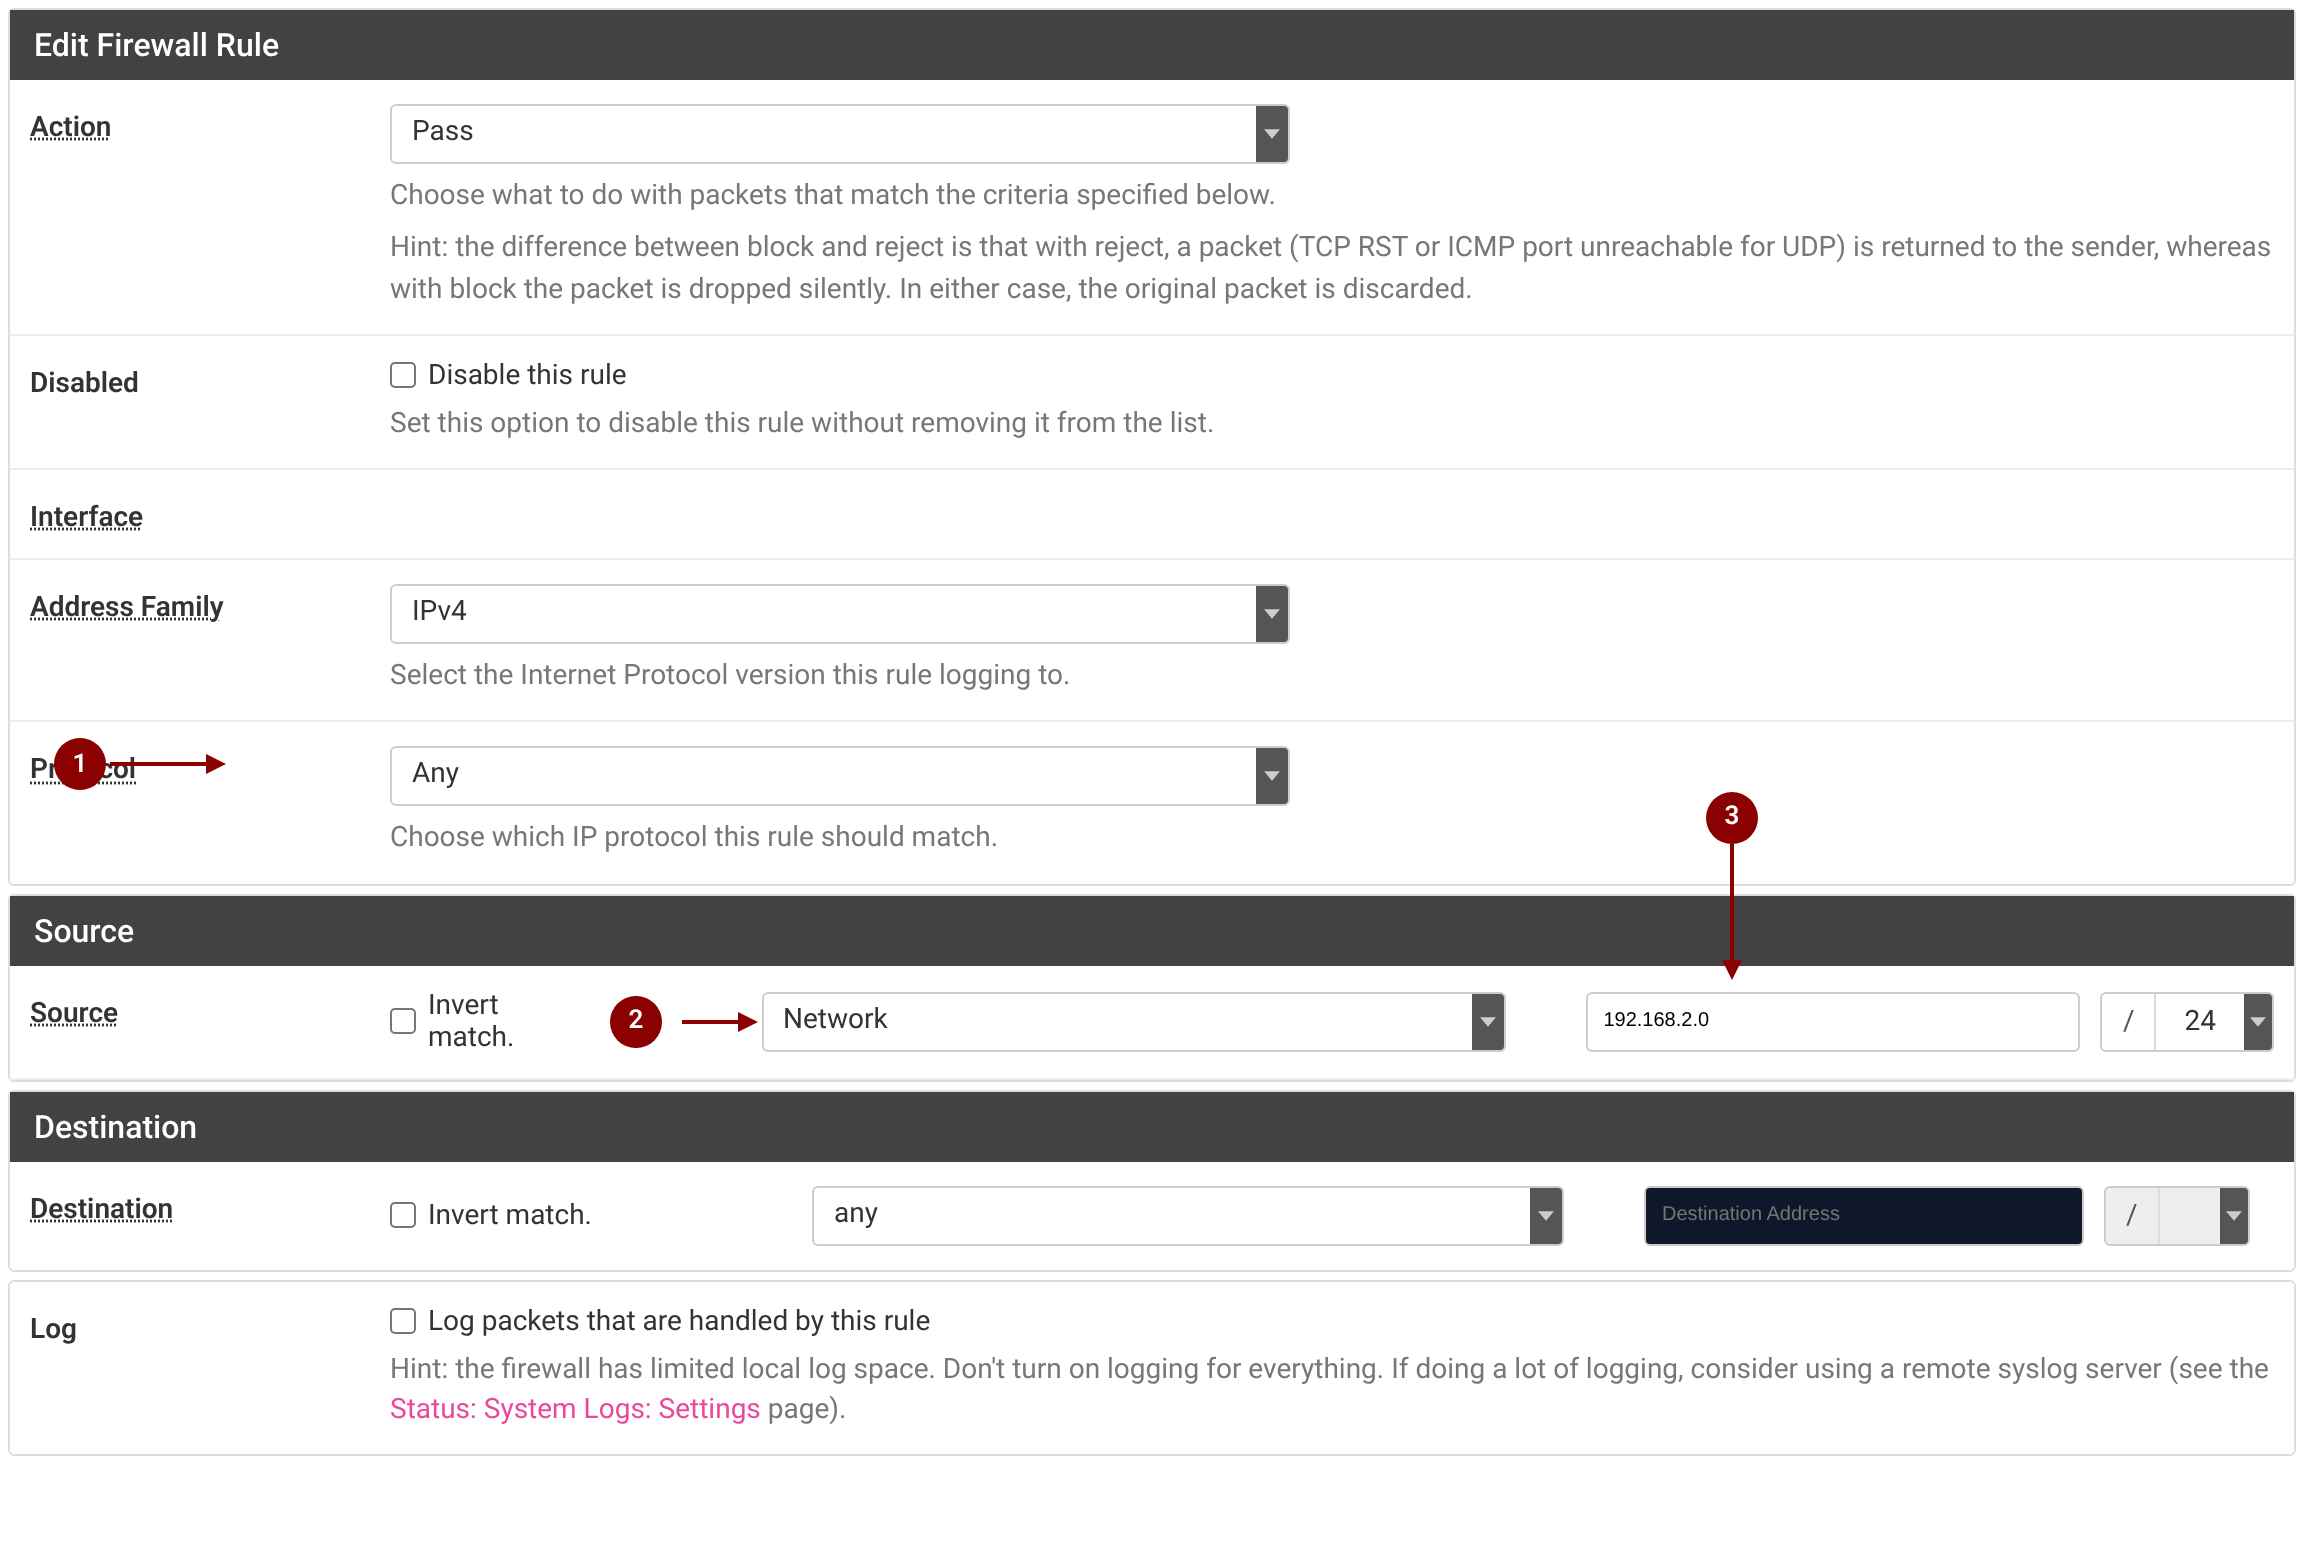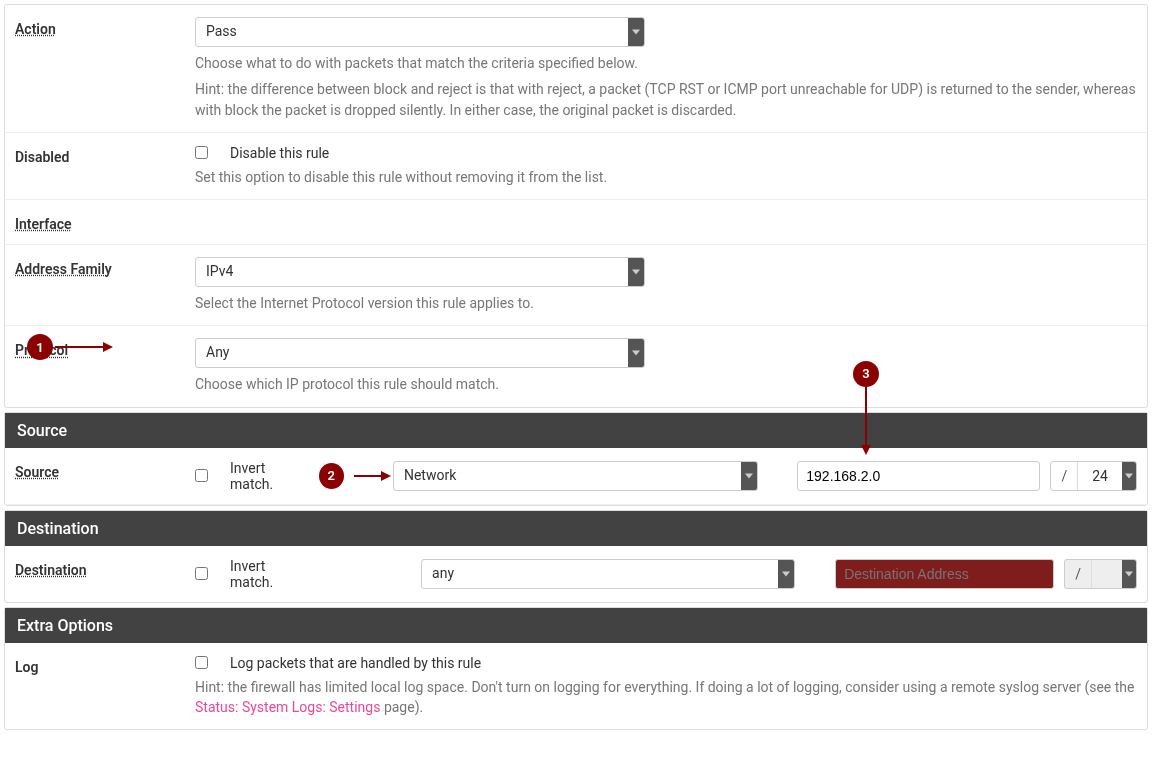--- a/index.html
+++ b/index.html
@@ -11,40 +11,41 @@
 .label-col { width: 180px; padding-right: 20px; font-weight: 600; padding-top: 4px; }
 .label-col.linkish { text-decoration: underline dotted; }
 .control-col { flex: 1; }
 .select-wrap { display: inline-block; position: relative; width: 450px; border: 1px solid #ccc; border-radius: 3px; height: 30px; background: #fff; }
 .select-wrap.sm { width: 376px; }
 .select-value { padding: 5px 10px; display: block; }
 .select-caret { position: absolute; right: 0; top: 0; width: 16px; height: 100%; background: #555; display: flex; align-items: center; justify-content: center; border-radius: 0 2px 2px 0; }
 .select-caret svg { width: 8px; height: 8px; fill: #ccc; }
 .help { color: #777; margin-top: 6px; line-height: 1.45; }
 .help a { color: #ec4899; text-decoration: none; }
-.chk-row { display: flex; align-items: center; gap: 22px; margin-bottom: 4px; }
+.chk-row { display: flex; align-items: center; gap: 6px; margin-bottom: 4px; }
 input[type=checkbox] { width: 13px; height: 13px; }
-.text-input { border: 1px solid #ccc; border-radius: 3px; height: 30px; padding: 4px 8px; font-size: 14px; background: #fff; }
-.text-input.disabled { background: #7f1d1d; color: #999; }
+.text-input { border: 1px solid #ccc; border-radius: 3px; height: 30px; padding: 4px 8px; font-size: 10px; background: #fff; }
+.text-input.disabled { background: #0f172a; color: #999; }
 .src-line { display: flex; align-items: center; gap: 10px; flex-wrap: nowrap; }
 .mask-wrap { display: flex; align-items: center; border: 1px solid #ccc; border-radius: 3px; height: 30px; background: #fff; }
 .mask-slash { padding: 0 10px; color: #555; border-right: 1px solid #ddd; height: 100%; display: flex; align-items: center; }
 .mask-val { padding: 0 14px; }
 .mask-caret { width: 14px; height: 100%; background: #555; display: flex; align-items: center; justify-content: center; border-radius: 0 2px 2px 0; }
 .mask-caret svg { width: 8px; height: 8px; fill: #ccc; }
 .callout { position: absolute; width: 26px; height: 26px; border-radius: 50%; background: #8b0000; color: #fff; display: flex; align-items: center; justify-content: center; font-weight: 600; font-size: 13px; z-index: 10; }
 .arrow-right { position: absolute; height: 2px; background: #8b0000; z-index: 9; }
 .arrow-right::after { content: ""; position: absolute; right: -8px; top: -4px; border-left: 10px solid #8b0000; border-top: 5px solid transparent; border-bottom: 5px solid transparent; }
 .arrow-down { position: absolute; width: 2px; background: #8b0000; z-index: 9; }
 .arrow-down::after { content: ""; position: absolute; bottom: -8px; left: -4px; border-top: 10px solid #8b0000; border-left: 5px solid transparent; border-right: 5px solid transparent; }
 </style>
 </head>
 <body>
 
 <div class="panel" style="position:relative;">
+  <div class="panel-heading">Edit Firewall Rule</div>
 
   <div class="form-row">
     <div class="label-col linkish">Action</div>
     <div class="control-col">
       <div class="select-wrap">
         <span class="select-value">Pass</span>
         <span class="select-caret">
             <svg viewBox="0 0 10 10">
               <path d="M0 2 L5 8 L10 2 Z"></path>
             </svg>
@@ -74,21 +75,21 @@
     <div class="label-col linkish">Address Family</div>
     <div class="control-col">
       <div class="select-wrap">
         <span class="select-value">IPv4</span>
         <span class="select-caret">
             <svg viewBox="0 0 10 10">
               <path d="M0 2 L5 8 L10 2 Z"></path>
             </svg>
           </span>
       </div>
-      <div class="help">Select the Internet Protocol version this rule applies to.</div>
+      <div class="help">Select the Internet Protocol version this rule logging to.</div>
     </div>
   </div>
 
   <div class="form-row" style="position:relative;">
     <div class="label-col linkish">Protocol</div>
     <div class="control-col">
       <div class="select-wrap">
         <span class="select-value">Any</span>
         <span class="select-caret">
             <svg viewBox="0 0 10 10">
@@ -170,21 +171,20 @@
                 <path d="M0 2 L5 8 L10 2 Z"></path>
               </svg>
             </span>
         </div>
       </div>
     </div>
   </div>
 </div>
 
 <div class="panel" style="position:relative;">
-  <div class="panel-heading">Extra Options</div>
 
   <div class="form-row">
     <div class="label-col">Log</div>
     <div class="control-col">
       <div class="chk-row">
         <input type="checkbox" style="">
         <span>Log packets that are handled by this rule</span>
       </div>
       <div class="help">
         <span>Hint: the firewall has limited local log space. Don't turn on logging for everything. If doing a lot of logging, consider using a remote syslog server (see the </span><a href="#">Status: System Logs: Settings</a><span> page).</span>

